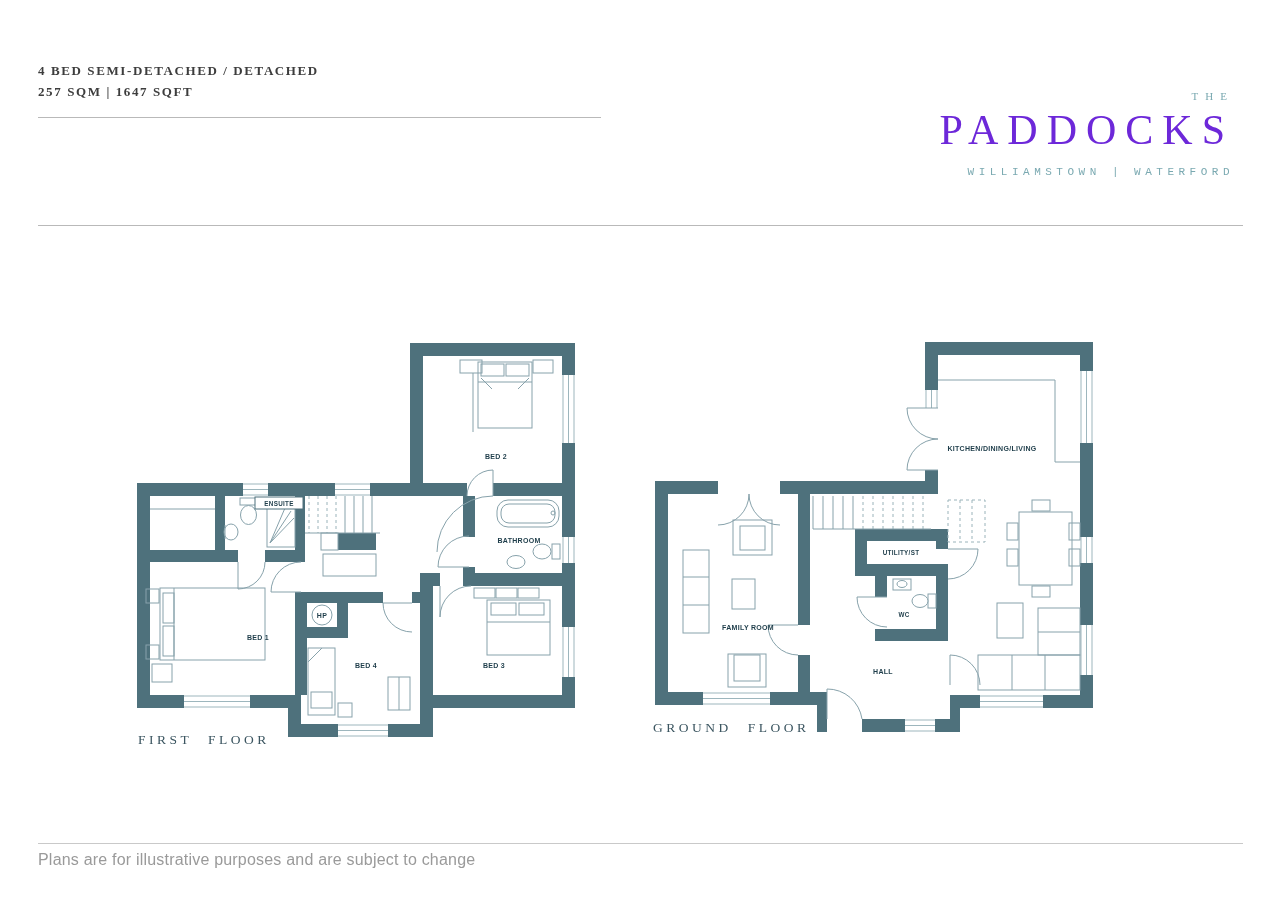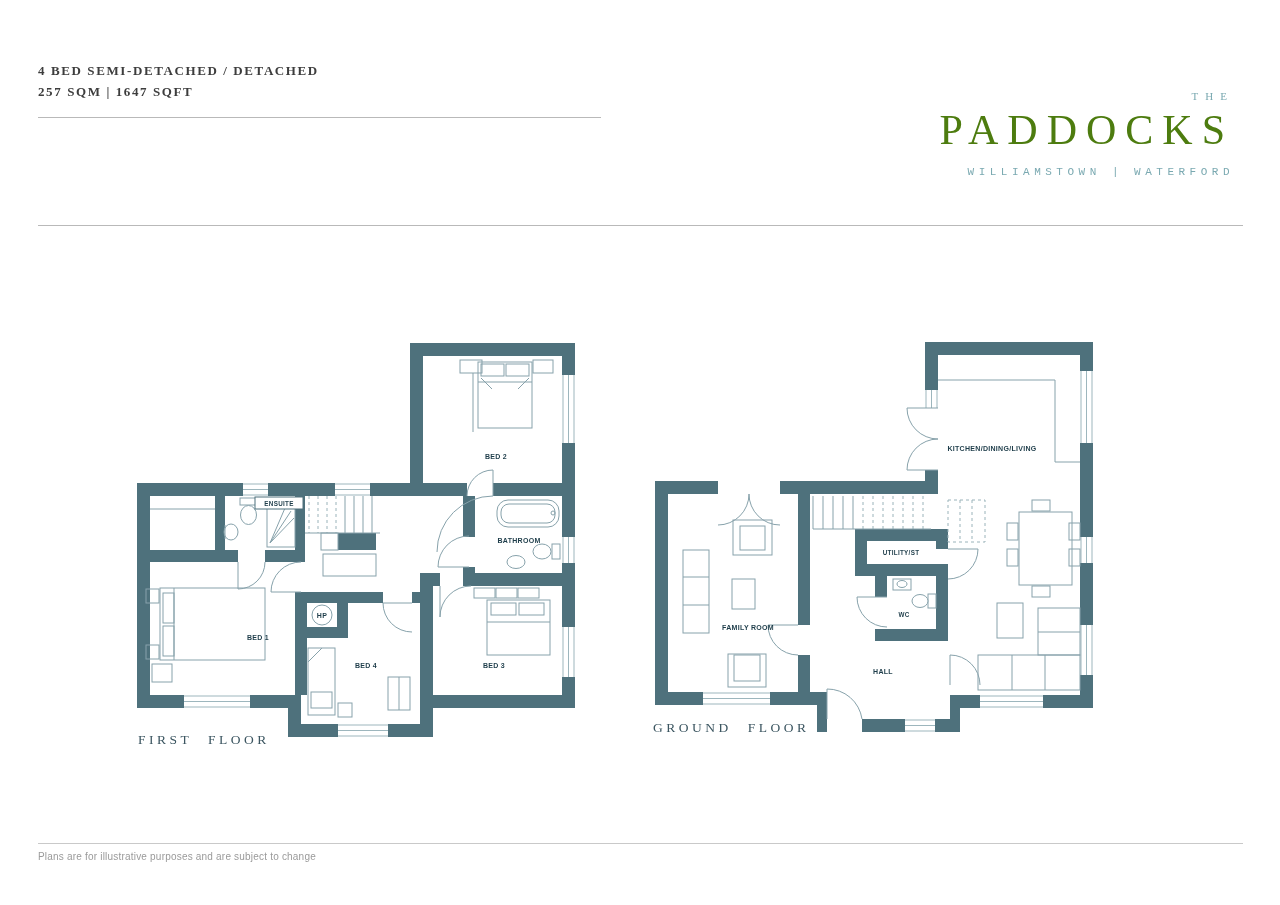--- a/index.html
+++ b/index.html
@@ -11,28 +11,28 @@
   #spec2{top:84px;}
   .rule{position:absolute;height:1px;background:#b9b9b9;}
   #rule1{left:38px;top:117px;width:563px;}
   #rule2{left:38px;top:225px;width:1205px;}
   #rule3{left:38px;top:843px;width:1205px;background:#c9c9c9;}
   #plan-title{position:absolute;left:36px;top:128px;color:#6f9e61;font-size:47px;
               font-weight:bold;letter-spacing:1px;font-family:"Liberation Sans",sans-serif;}
   #brand{position:absolute;left:912px;top:90px;width:322px;text-align:right;color:#6ba1aa;}
   #brand-the{font-size:11px;letter-spacing:7px;color:#7aa9b1;font-family:"Liberation Serif",serif;}
   #brand-name{font-size:42px;letter-spacing:9px;margin-top:4px;font-family:"Liberation Serif",serif;
-              color:#4d7c0f;white-space:nowrap;margin-left:6px;}
+              color:#6d28d9;white-space:nowrap;margin-left:6px;}
   #brand-loc{font-size:11px;letter-spacing:4.5px;color:#7aa9b1;margin-top:12px;
              font-family:Liberation Mono, monospace;}
   .floor-label{position:absolute;font-family:"Liberation Serif",serif;font-size:13.5px;
                color:#3b5560;letter-spacing:3.5px;word-spacing:9px;white-space:nowrap;}
   #first-floor-label{left:138px;top:732px;}
   #ground-floor-label{left:653px;top:720px;}
-  #disclaimer{position:absolute;left:38px;top:851px;font-size:10px;color:#9a9a9a;
+  #disclaimer{position:absolute;left:38px;top:851px;font-size:16px;color:#9a9a9a;
               letter-spacing:0.2px;}
   svg{position:absolute;overflow:visible;}
   #svg-first{left:137px;top:337px;}
   #svg-ground{left:655px;top:337px;}
   .wall{fill:#4e717c;}
   .thin{stroke:#87a2ab;stroke-width:1;fill:none;}
   .thinw{stroke:#87a2ab;stroke-width:1;fill:#ffffff;}
   .dash{stroke:#9ab3ba;stroke-width:1;fill:none;stroke-dasharray:3,3;}
   .winline{stroke:#9db6bd;stroke-width:1;}
   .rlabel{fill:#1d3c49;font-family:"Liberation Sans",sans-serif;font-weight:bold;

